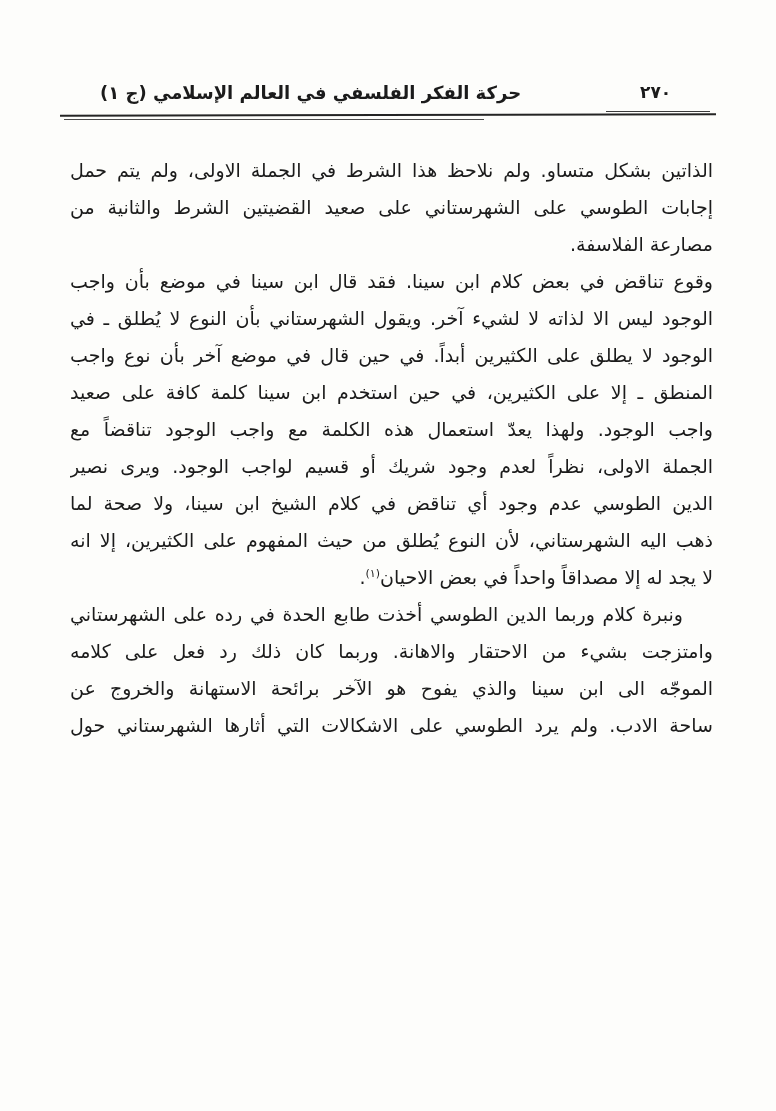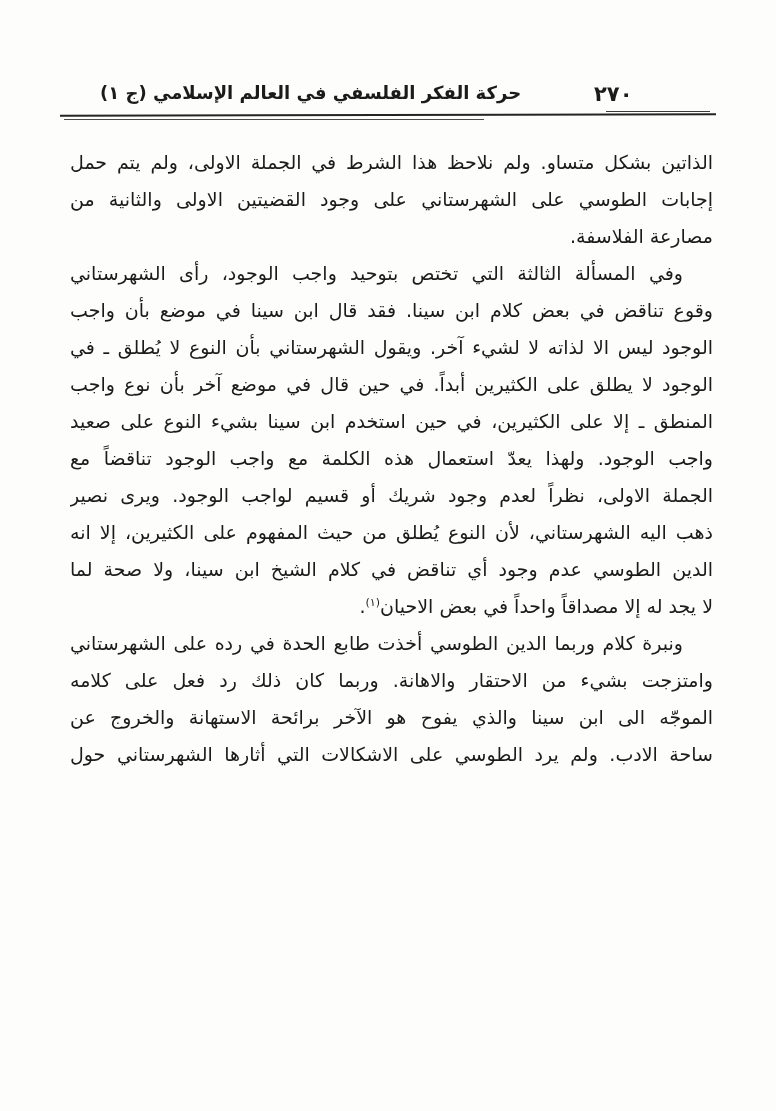--- a/index.html
+++ b/index.html
@@ -24,22 +24,22 @@
     top: 82px;
     left: 100px;
     font-size: 18px;
     font-weight: bold;
     white-space: nowrap;
     letter-spacing: 0px;
   }
   .page-number {
     position: absolute;
     top: 82px;
-    left: 594px;
-    font-size: 21px;
+    left: 640px;
+    font-size: 17px;
     font-weight: bold;
     letter-spacing: 1px;
   }
   .header-rule {
     position: absolute;
     top: 114px;
     left: 60px;
     width: 656px;
     height: 0;
     border-top: 2px solid #242424;
@@ -57,21 +57,21 @@
     position: absolute;
     top: 111px;
     left: 606px;
     width: 104px;
     height: 0;
     border-top: 1px solid #3a3a3a;
   }
   
   .body-text {
     position: absolute;
-    top: 144px;
+    top: 152px;
     right: 63px;
     width: 643px;
     font-size: 19px;
   }
   .paragraph { margin: 0; padding: 0; }
   .line {
     height: 37px;
     line-height: 37px;
     overflow: hidden;
     text-align: justify;
@@ -124,34 +124,33 @@
   <div class="header-title">حركة الفكر الفلسفي في العالم الإسلامي (ج ١)</div>
   <div class="page-number">٢٧٠</div>
   <div class="page-number-rule"></div>
   <div class="header-rule"></div>
   <div class="header-rule-echo"></div>
 
   <div class="body-text">
 
     <div class="paragraph">
       <div class="line">الذاتين بشكل متساو. ولم نلاحظ هذا الشرط في الجملة الاولى، ولم يتم حمل</div>
-      <div class="line">إجابات الطوسي على الشهرستاني على وجود القضيتين الاولى والثانية من</div>
+      <div class="line">إجابات الطوسي على الشهرستاني على صعيد القضيتين الشرط والثانية من</div>
       <div class="line lastline">مصارعة الفلاسفة.</div>
     </div>
 
     <div class="paragraph">
-      <div class="line indent">وفي المسألة الثالثة التي تختص بتوحيد واجب الوجود، رأى الشهرستاني</div>
       <div class="line">وقوع تناقض في بعض كلام ابن سينا. فقد قال ابن سينا في موضع بأن واجب</div>
       <div class="line">الوجود ليس الا لذاته لا لشيء آخر. ويقول الشهرستاني بأن النوع لا يُطلق ـ في</div>
       <div class="line">الوجود لا يطلق على الكثيرين أبداً. في حين قال في موضع آخر بأن نوع واجب</div>
-      <div class="line">المنطق ـ إلا على الكثيرين، في حين استخدم ابن سينا بشيء النوع على صعيد</div>
+      <div class="line">المنطق ـ إلا على الكثيرين، في حين استخدم ابن سينا كلمة كافة على صعيد</div>
       <div class="line">واجب الوجود. ولهذا يعدّ استعمال هذه الكلمة مع واجب الوجود تناقضاً مع</div>
       <div class="line">الجملة الاولى، نظراً لعدم وجود شريك أو قسيم لواجب الوجود. ويرى نصير</div>
+      <div class="line">الدين الطوسي عدم وجود أي تناقض في كلام الشيخ ابن سينا، ولا صحة لما</div>
       <div class="line">ذهب اليه الشهرستاني، لأن النوع يُطلق من حيث المفهوم على الكثيرين، إلا انه</div>
-      <div class="line">الدين الطوسي عدم وجود أي تناقض في كلام الشيخ ابن سينا، ولا صحة لما</div>
       <div class="line lastline"><span>لا يجد له إلا مصداقاً واحداً في بعض الاحيان</span><sup class="fn-ref">(١)</sup><span>.</span></div>
     </div>
 
 
     <div class="paragraph">
       <div class="line indent">ونبرة كلام وربما الدين الطوسي أخذت طابع الحدة في رده على الشهرستاني</div>
       <div class="line">وامتزجت بشيء من الاحتقار والاهانة. وربما كان ذلك رد فعل على كلامه</div>
       <div class="line">الموجّه الى ابن سينا والذي يفوح هو الآخر برائحة الاستهانة والخروج عن</div>
       <div class="line">ساحة الادب. ولم يرد الطوسي على الاشكالات التي أثارها الشهرستاني حول</div>
     </div>

